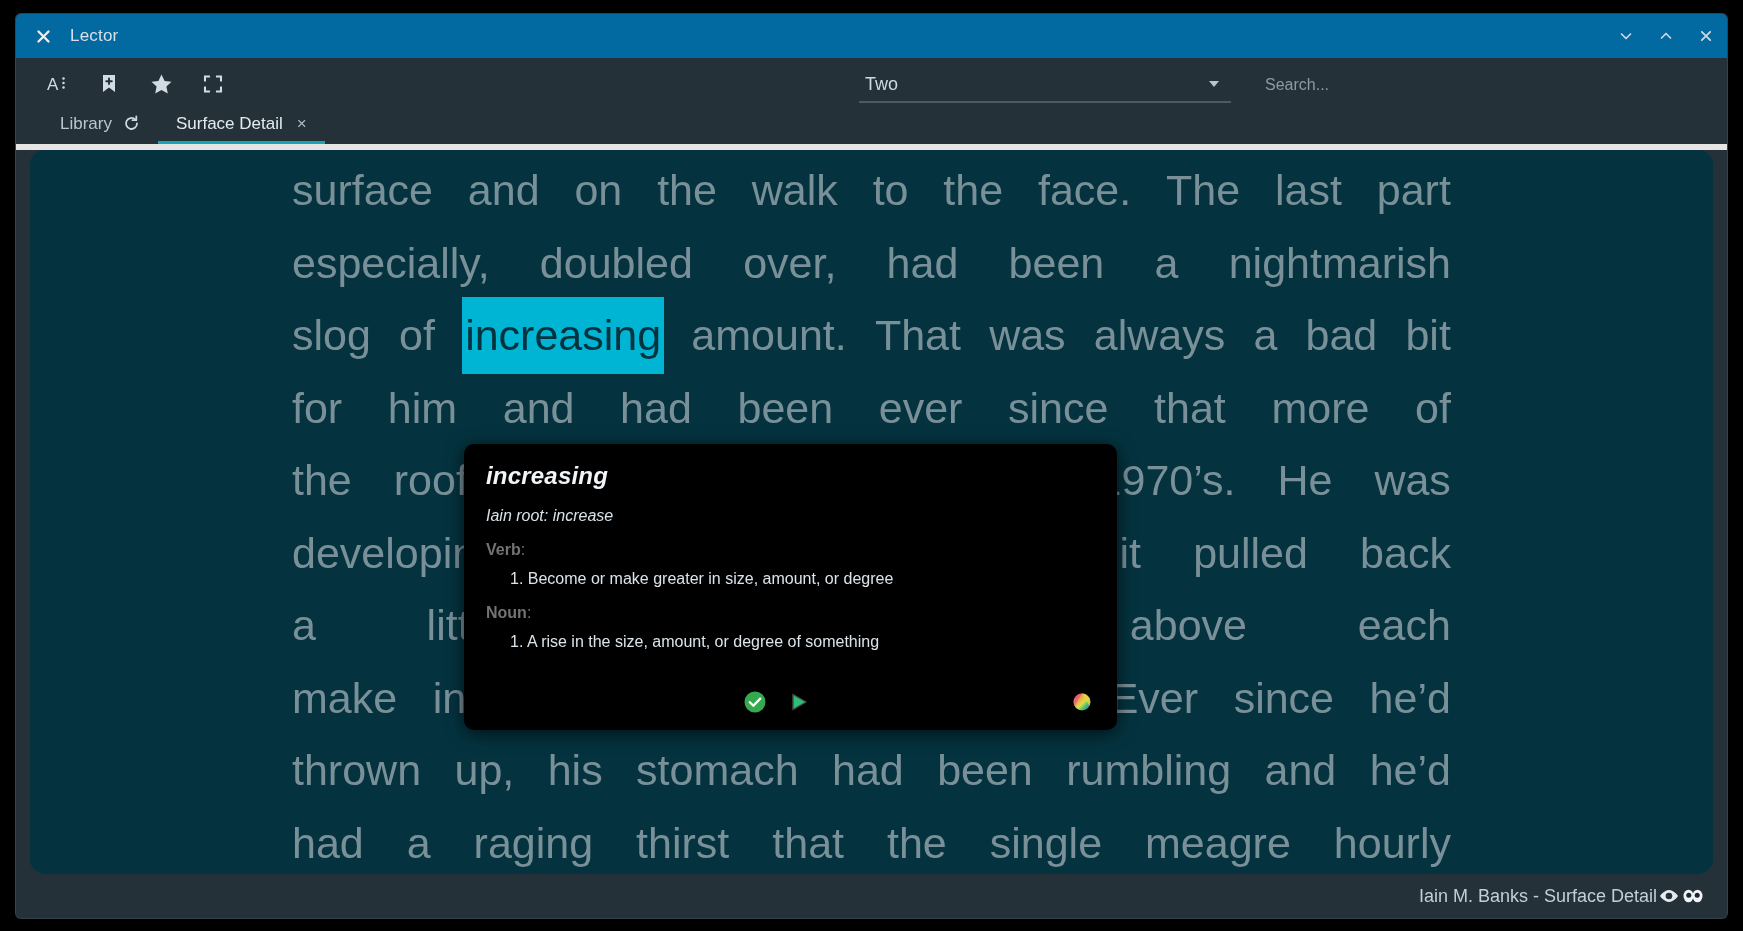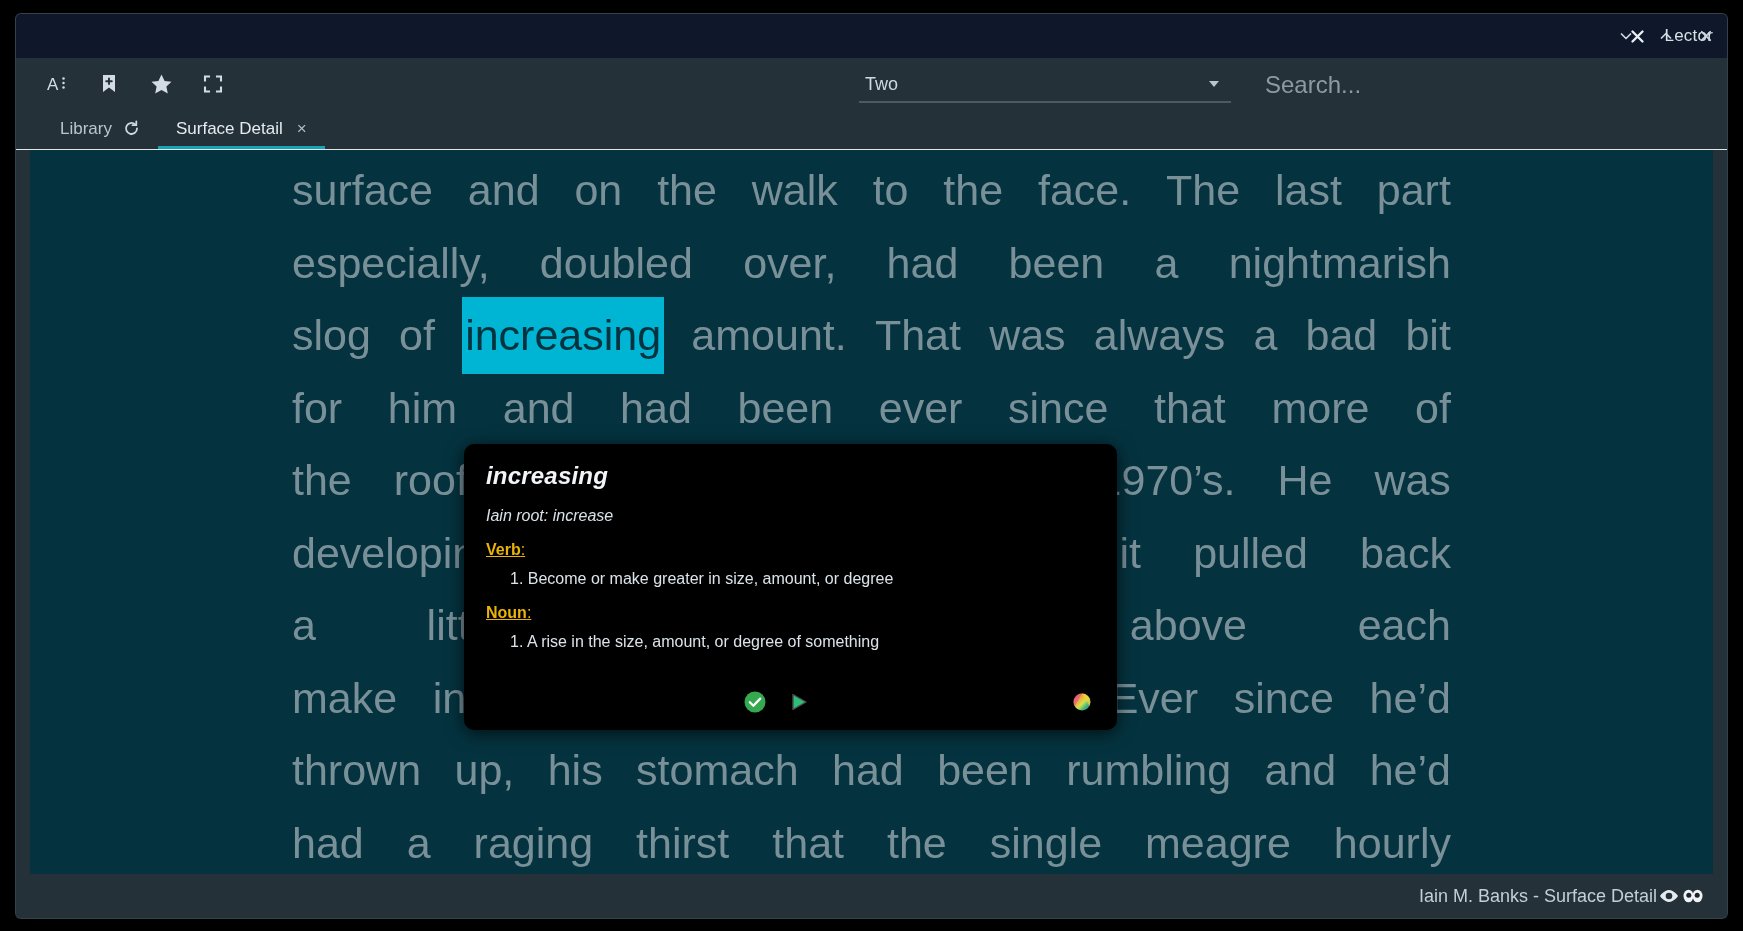--- a/index.html
+++ b/index.html
@@ -24,26 +24,25 @@
     box-shadow: 0 0 0 1px #33434c, 0 6px 26px rgba(0,0,0,.85);
     overflow: hidden;
     display: flex;
     flex-direction: column;
   }
 
   
   #titlebar {
     height: 44px;
     flex: 0 0 44px;
-    background: #0f172a;
+    background: #0369a1;
     display: flex;
     align-items: center;
     padding: 0 14px 0 16px;
     position: relative;
-    justify-content: flex-end;
   }
   .tb-close-left {
     width: 22px; height: 22px;
     display: flex; align-items: center; justify-content: center;
     color: #e8eef2;
     font-size: 17px;
     font-weight: bold;
     cursor: pointer;
     line-height: 1;
   }
@@ -129,34 +128,34 @@
     display: flex;
     align-items: center;
     padding-left: 12px;
   }
   #search-input {
     width: 100%;
     background: transparent;
     border: none;
     outline: none;
     color: #cfd9e0;
-    font-size: 24px;
+    font-size: 16px;
     font-family: "Liberation Sans", sans-serif;
   }
   #search-input::placeholder { color: #8e9aa3; }
 
   
   #tabbar {
     height: 40px;
     flex: 0 0 40px;
     background: #253138;
     display: flex;
     align-items: flex-end;
     padding-left: 26px;
-    border-bottom: 1px solid #e5e5e5;
+    border-bottom: 6px solid #e5e5e5;
   }
   .tab {
     height: 38px;
     display: flex;
     align-items: center;
     gap: 11px;
     padding: 0 18px 0 18px;
     cursor: pointer;
     color: #b8c6d0;
     font-size: 17px;
@@ -191,20 +190,21 @@
     overflow: hidden;
   }
   #reader {
     position: absolute;
     left: 14px;
     top: 0;
     right: 14px;
     bottom: 0;
     background: #04333f;
     overflow: hidden;
+    border-radius: 15px;
   }
   #reader-text {
     position: absolute;
     left: 0; right: 0;
     top: 4px;
     padding: 0 262px 0 262px;
     color: #7a9099;
     font-family: "Liberation Sans", sans-serif;
     font-size: 43px;
     font-stretch: condensed;
@@ -252,23 +252,22 @@
   #dict-root {
     font-size: 16px;
     font-style: italic;
     color: #d9e2e8;
     margin-bottom: 16px;
   }
   .pos-block { margin-bottom: 2px; }
   .pos-label {
     font-size: 16px;
     font-weight: bold;
-    color: #eab308;
+    color: #737373;
     margin-bottom: 11px;
-    text-decoration: underline;
   }
   .pos-label .colon { font-weight: normal; }
   .pos-def {
     font-size: 16px;
     color: #dbe4ea;
     padding-left: 24px;
     margin-bottom: 16px;
   }
   #dict-actions {
     position: absolute;

